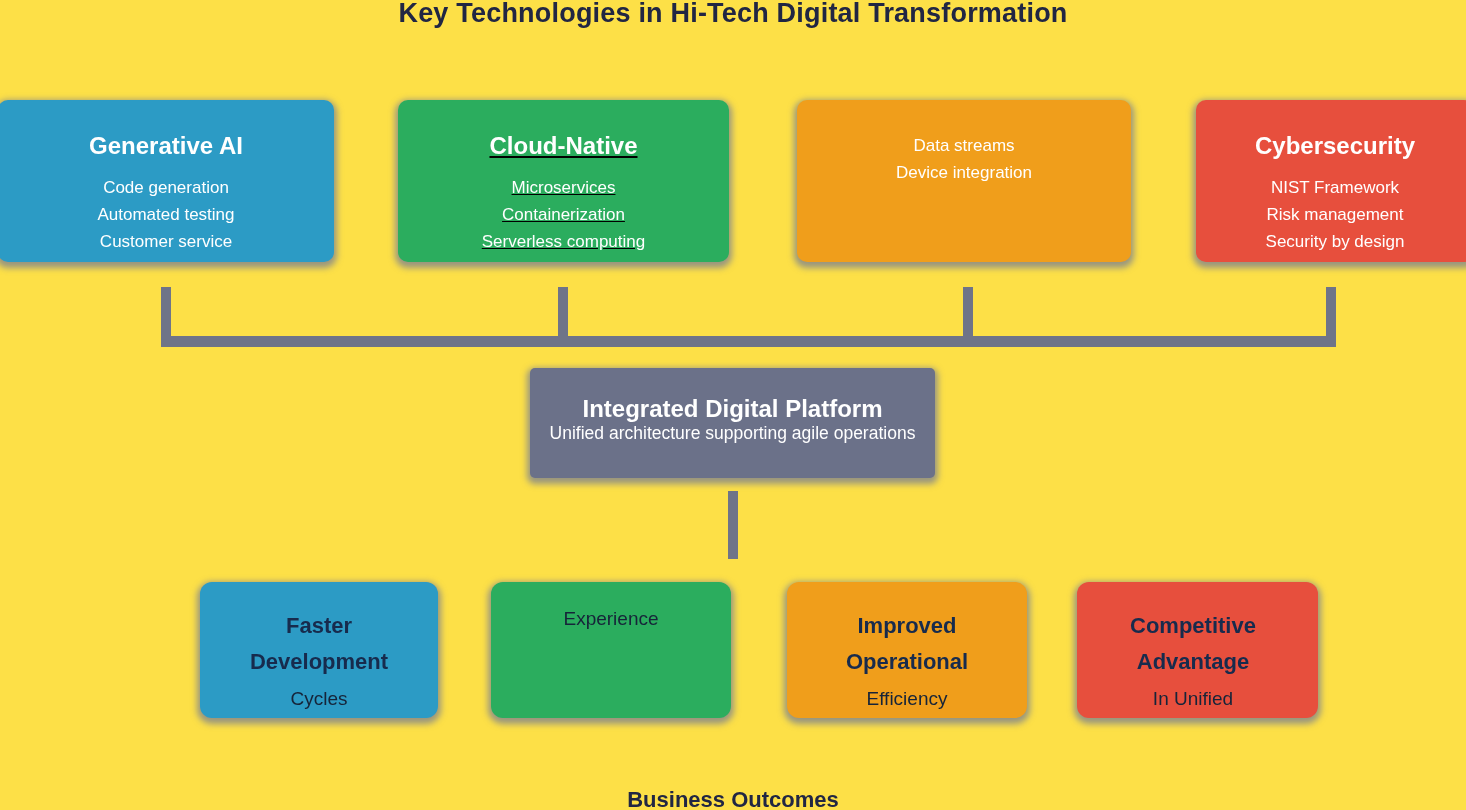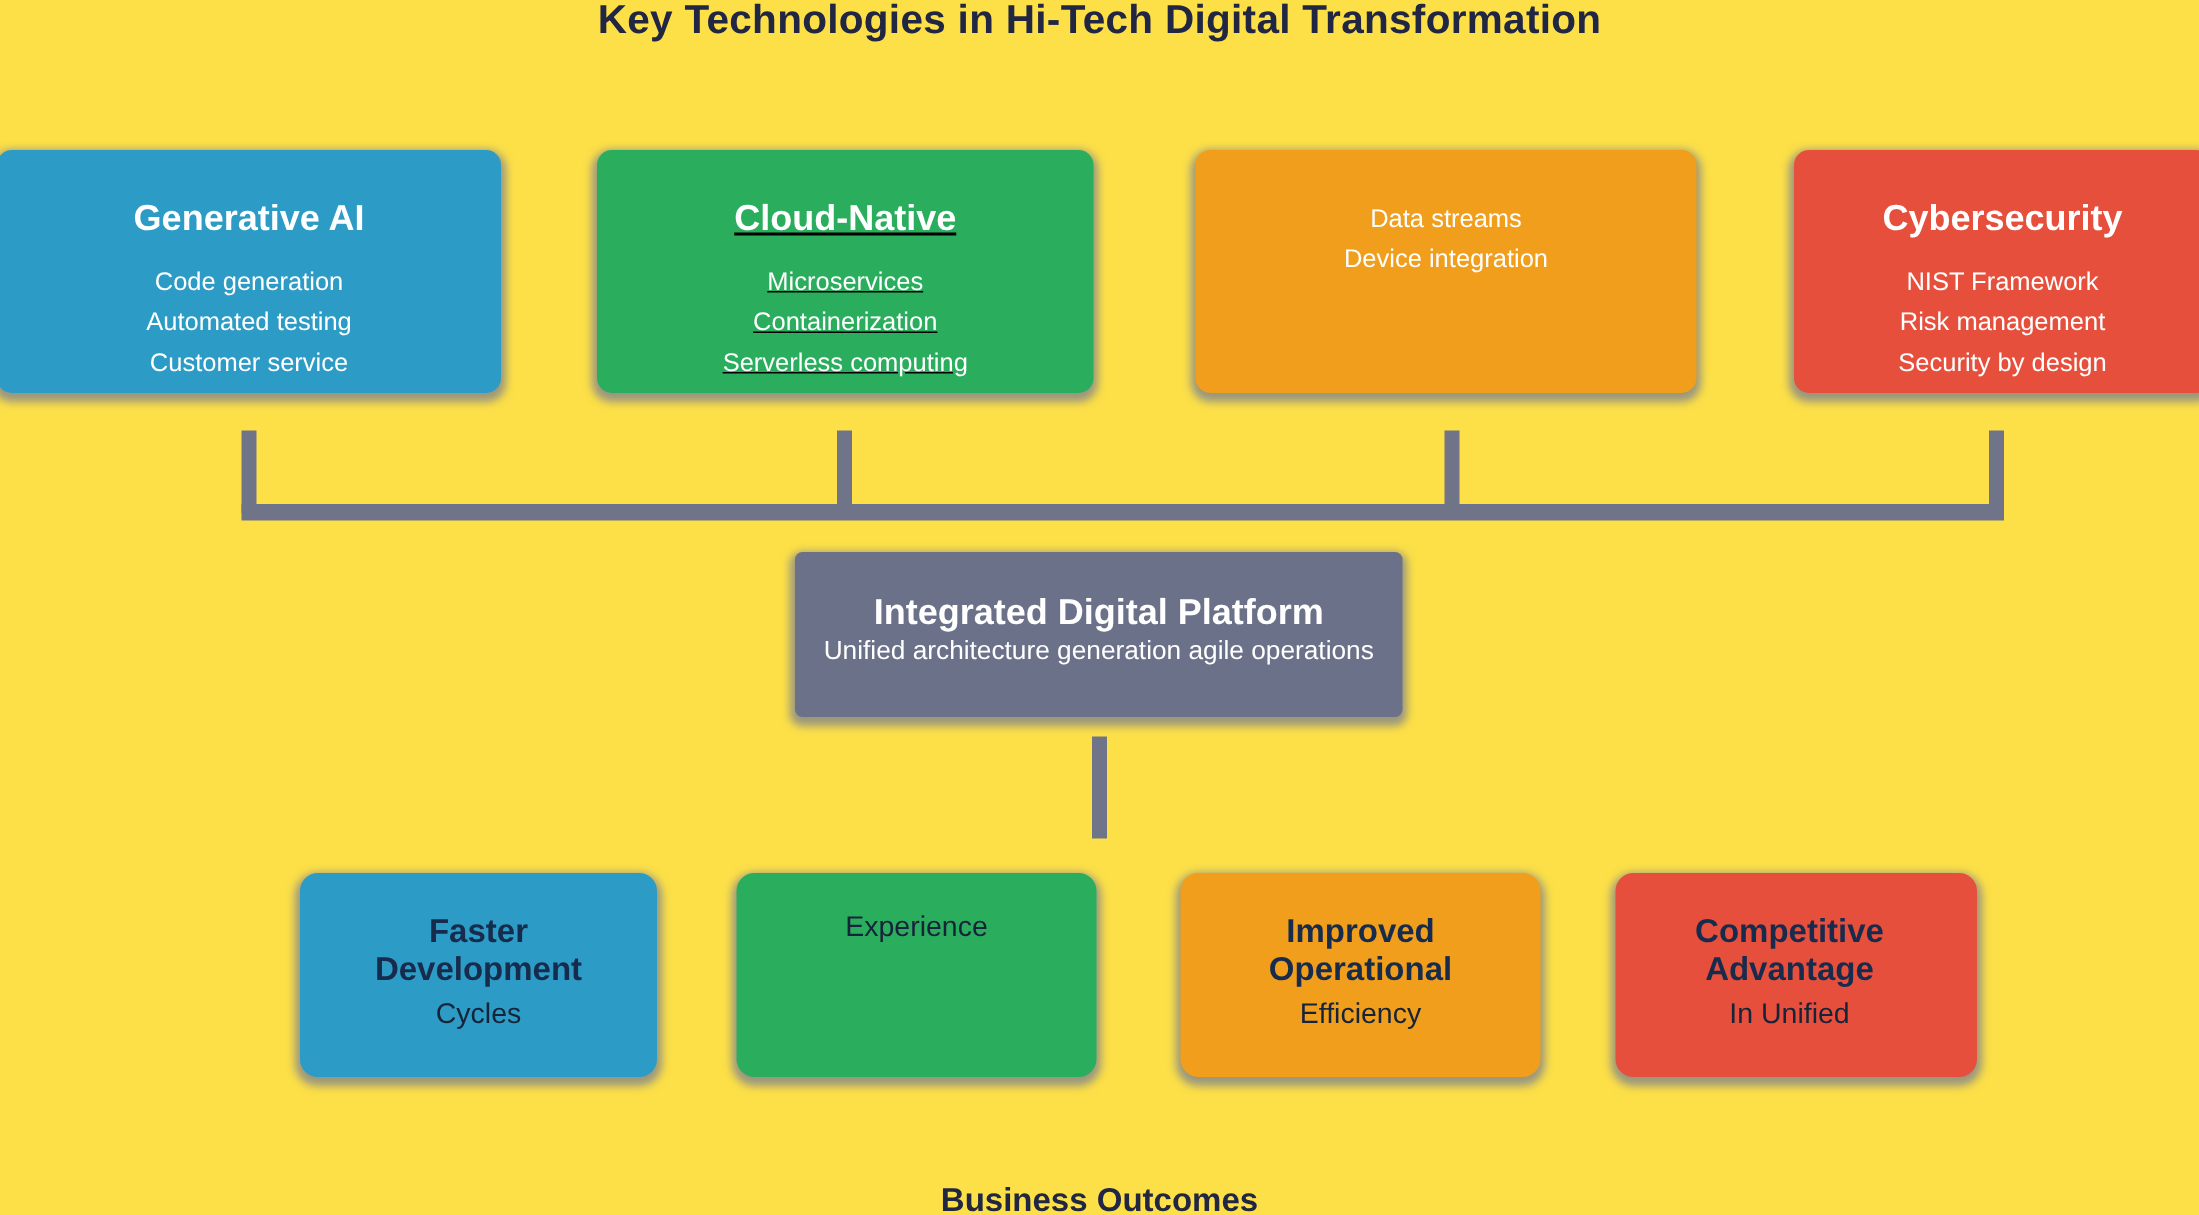--- a/index.html
+++ b/index.html
@@ -58,21 +58,21 @@
   .platform .box-title{
     font-size:24px;font-weight:bold;color:#ffffff;
   }
   .platform .box-sub{
     font-size:17.5px;color:#ffffff;
   }
 
   
   .outcome{top:582px;height:136px;border-radius:12px;padding:26px 22px 0;}
   .outcome .box-heading{
-    font-size:22px;font-weight:bold;color:#172B4D;line-height:25px;
+    font-size:22px;font-weight:bold;color:#172B4D;line-height:36px;
     margin-bottom:8px;
   }
   .outcome .box-sub{
     font-size:19px;color:#162439;
   }
   .o0{left:200px;width:238px;}
   .o1{left:491px;width:240px;}
   .o2{left:787px;width:240px;}
   .o3{left:1077px;width:241px;padding-left:13px;}
 
@@ -117,21 +117,21 @@
 
   <div class="line stub s0"></div>
   <div class="line stub s1"></div>
   <div class="line stub s2"></div>
   <div class="line stub s3"></div>
   <div class="line bus"></div>
   <div class="line drop"></div>
 
   <div class="box platform c-slate">
     <div class="box-title">Integrated Digital Platform</div>
-    <div class="box-sub">Unified architecture generation agile operations</div>
+    <div class="box-sub">Unified architecture supporting agile operations</div>
   </div>
 
   <div class="box outcome o0 c-blue">
     <div class="box-heading">Faster Development</div>
     <div class="box-sub">Cycles</div>
   </div>
 
   <div class="box outcome o1 c-green">
     <div class="box-sub">Experience</div>
   </div>

